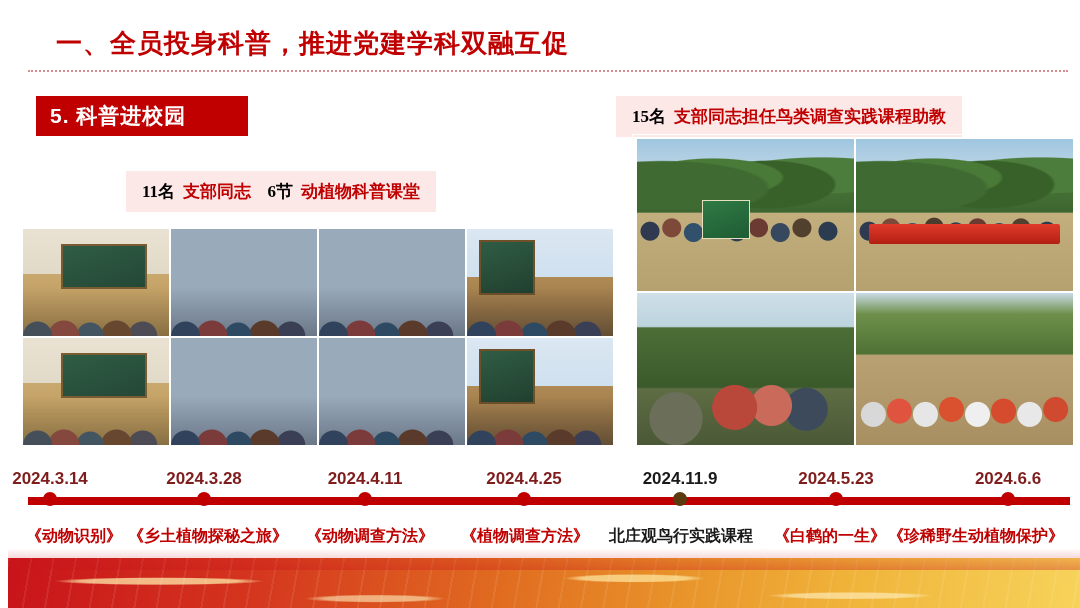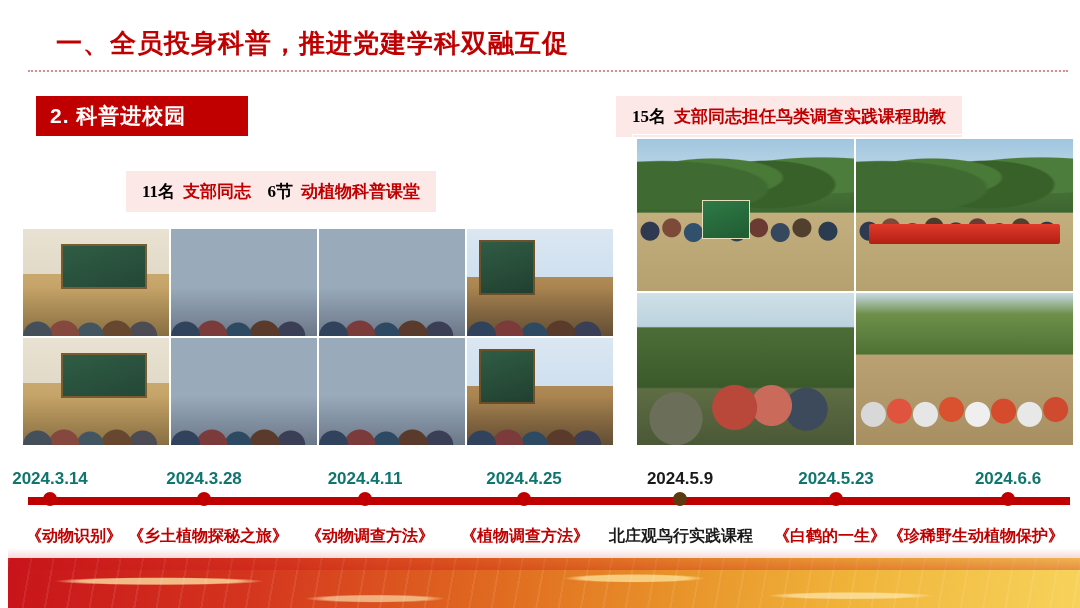--- a/index.html
+++ b/index.html
@@ -237,21 +237,21 @@
     background: #c00000;
     top: 484px;
     transform: translateX(-50%);
   }
   .tl-dot.dark { background: #5b3a10; }
   .tl-date {
     position: absolute;
     top: 457px;
     font-size: 17px;
     font-weight: bold;
-    color: #0f766e;
+    color: #7f1d1d;
     transform: translateX(-50%);
     white-space: nowrap;
   }
   .tl-date.black { color: #1a1a1a; }
   .tl-label {
     position: absolute;
     top: 514px;
     font-size: 16px;
     font-weight: bold;
     color: #c00000;
@@ -287,21 +287,21 @@
   }
 </style>
 </head>
 <body>
 
 <div id="slide">
 
   <div class="title">一、全员投身科普，推进党建学科双融互促</div>
   <div class="title-rule"></div>
 
-  <div class="section-tag">2. 科普进校园</div>
+  <div class="section-tag">5. 科普进校园</div>
 
   <div class="chip" id="chip-left">
     <span class="num">11名</span><span class="red">支部同志</span>&nbsp;&nbsp;<span class="num">6节</span><span class="red">动植物科普课堂</span>
   </div>
 
   <div class="chip" id="chip-right">
     <span class="num">15名</span>
       <span class="red">支部同志担任鸟类调查实践课程助教</span>
   </div>
 
@@ -334,21 +334,21 @@
       <div class="line"></div>
     </div>
   </div>
 
   <div class="tl-line"></div>
 
   <div class="tl-date" style="left:42px">2024.3.14</div>
   <div class="tl-date" style="left:196px">2024.3.28</div>
   <div class="tl-date" style="left:357px">2024.4.11</div>
   <div class="tl-date" style="left:516px">2024.4.25</div>
-  <div class="tl-date black" style="left:672px">2024.5.9</div>
+  <div class="tl-date black" style="left:672px">2024.11.9</div>
   <div class="tl-date" style="left:828px">2024.5.23</div>
   <div class="tl-date" style="left:1000px">2024.6.6</div>
 
   <div class="tl-dot" style="left:42px"></div>
   <div class="tl-dot" style="left:196px"></div>
   <div class="tl-dot" style="left:357px"></div>
   <div class="tl-dot" style="left:516px"></div>
   <div class="tl-dot dark" style="left:672px"></div>
   <div class="tl-dot" style="left:828px"></div>
   <div class="tl-dot" style="left:1000px"></div>

